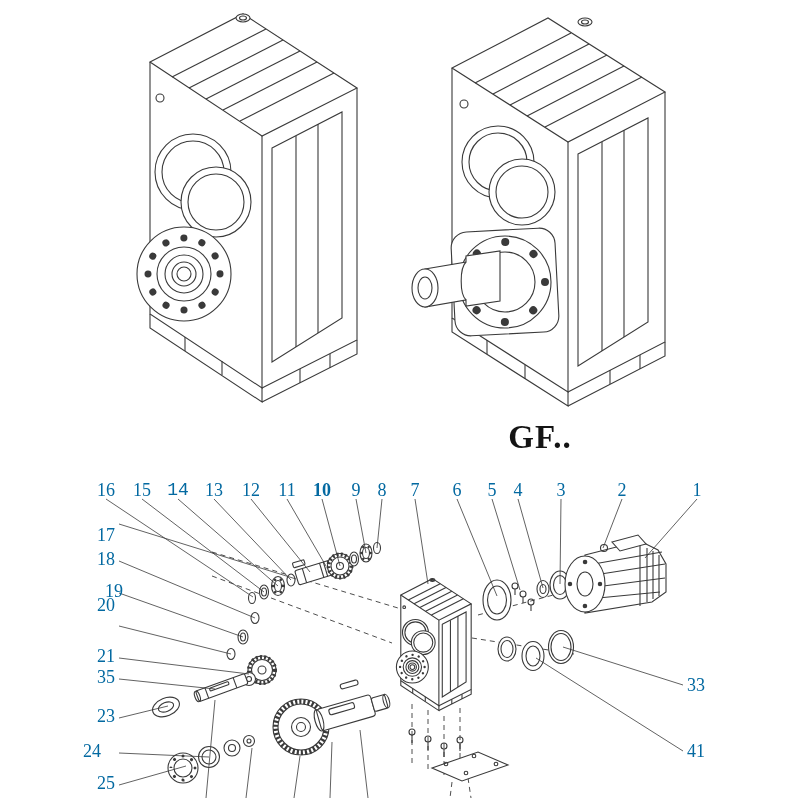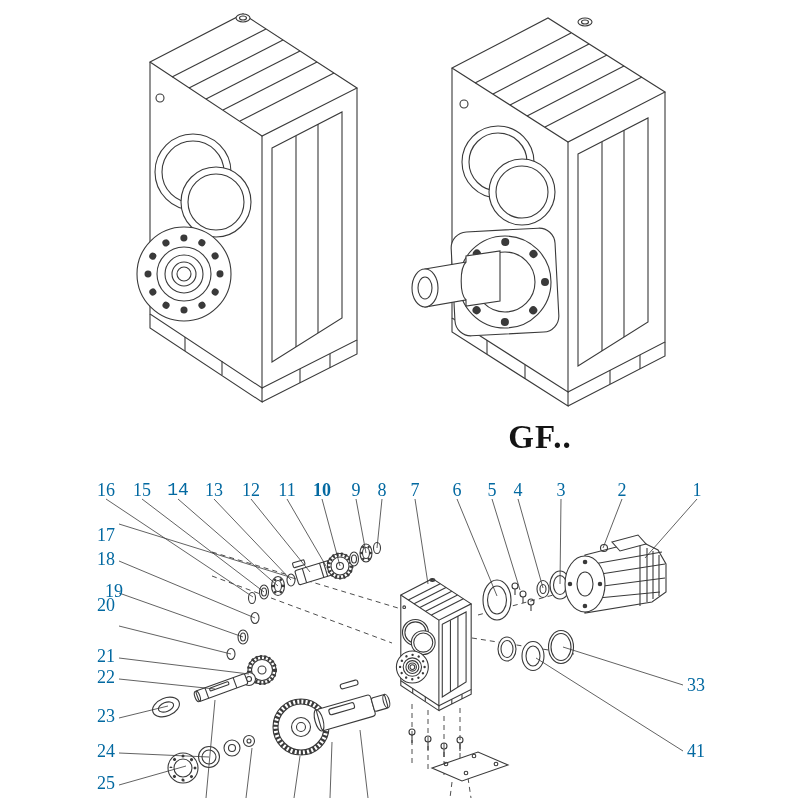--- a/index.html
+++ b/index.html
@@ -323,20 +323,20 @@
       <span style="left: 492px; top: 490px;">5</span>
       <span style="left: 518px; top: 490px;">4</span>
       <span style="left: 561px; top: 490px;">3</span>
       <span style="left: 622px; top: 490px;">2</span>
       <span style="left: 697px; top: 490px;">1</span>
       <span style="left: 106px; top: 535px;">17</span>
       <span style="left: 106px; top: 559px;">18</span>
       <span style="left: 106px; top: 591px; margin-left: 8px;">19</span>
       <span style="left: 106px; top: 596px; margin-top: 9px;">20</span>
       <span style="left: 106px; top: 656px;">21</span>
-      <span style="left: 106px; top: 677px;">22</span>
+      <span style="left: 106px; top: 677px;">35</span>
       <span style="left: 106px; top: 716px; text-align: center;">23</span>
-      <span style="left: 106px; top: 751px; font-family: Liberation Serif, serif;">24</span>
+      <span style="left: 92px; top: 751px; font-family: Liberation Serif, serif;">24</span>
       <span style="left: 106px; top: 783px;">25</span>
       <span style="left: 696px; top: 685px;">33</span>
       <span style="left: 696px; top: 751px; text-align: center;">41</span>
     </div>
 </div>
 
 </body></html>

